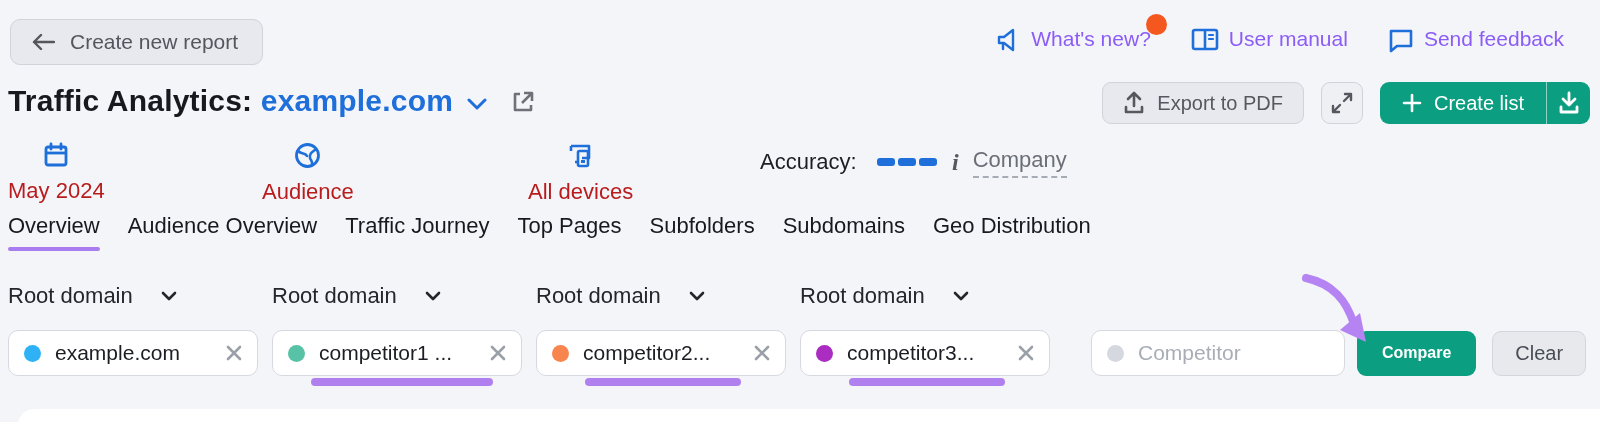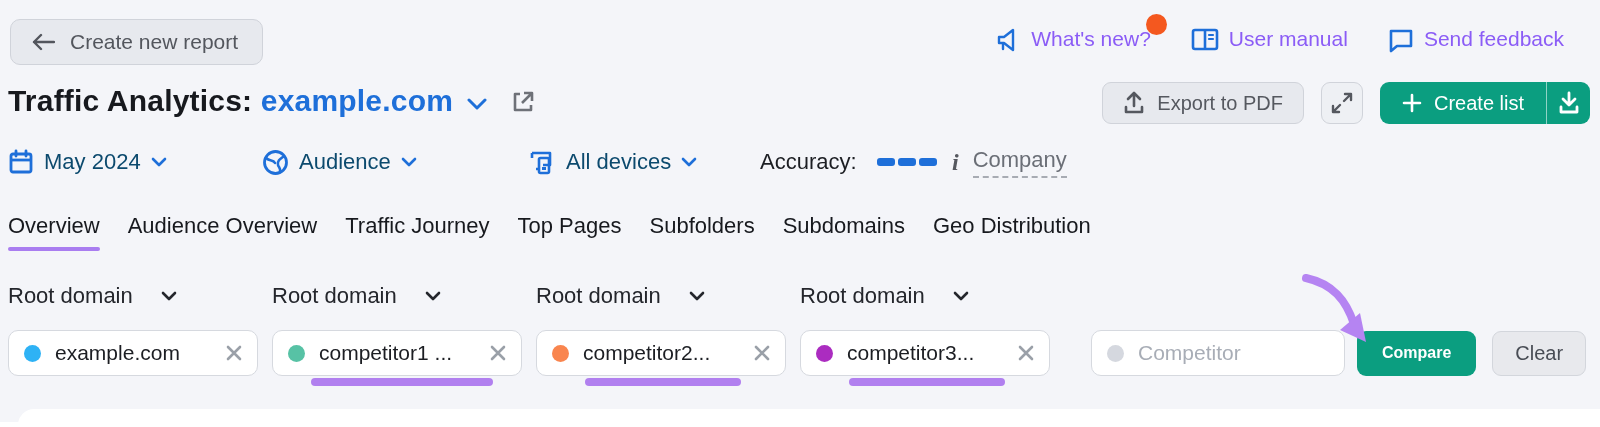--- a/index.html
+++ b/index.html
@@ -27,21 +27,21 @@
     background:#e7e9ee; border:1px solid #d0d3da; border-radius:9px; color:#55585f; font-size:20px; cursor:pointer; }
   .btn-expand { width:42px; height:42px; display:flex; align-items:center; justify-content:center;
     background:#eef0f4; border:1px solid #d0d3da; border-radius:9px; cursor:pointer; }
   .btn-green-split { height:42px; display:flex; align-items:stretch; background:#0b9e80; border-radius:9px; overflow:hidden; cursor:pointer; }
   .bg-left { display:flex; align-items:center; gap:12px; padding:0 22px; color:#fff; font-size:20px;text-align:center; }
   .bg-right { display:flex; align-items:center; justify-content:center; width:44px; border-left:1px solid rgba(255,255,255,0.55); }
 
   
   .filters { position:absolute; left:0; top:142px; width:1600px; height:40px; }
   .f-item { position:absolute; top:0; height:40px; display:flex; align-items:center; gap:10px; font-size:22px; }
-  .f-blue { color:#0c4a6e; cursor:pointer; }
+  .f-blue { color:#b91c1c; cursor:pointer;flex-direction:column; }
   .f-date { left:8px; } .f-region { left:262px; } .f-devices { left:528px; }
   .f-accuracy { left:760px; color:#1c1e23; }
   .acc-dashes { display:flex; gap:3px; margin-left:10px; }
   .acc-dash { width:18px; height:8px; border-radius:3px; background:#1e6fd9; }
   .f-company { left:952px; gap:14px; }
   .info-i { font-family:"Liberation Serif", serif; font-style:italic; font-weight:700; font-size:24px; color:#55585f; }
   .company-label { color:#6b6f77; font-size:22px; border-bottom:2px dashed #a7abb3; padding-bottom:3px; cursor:pointer; }
 
   
   .tabs { position:absolute; left:8px; top:213px; display:flex; gap:28px; font-size:22px; color:#17191e; }

